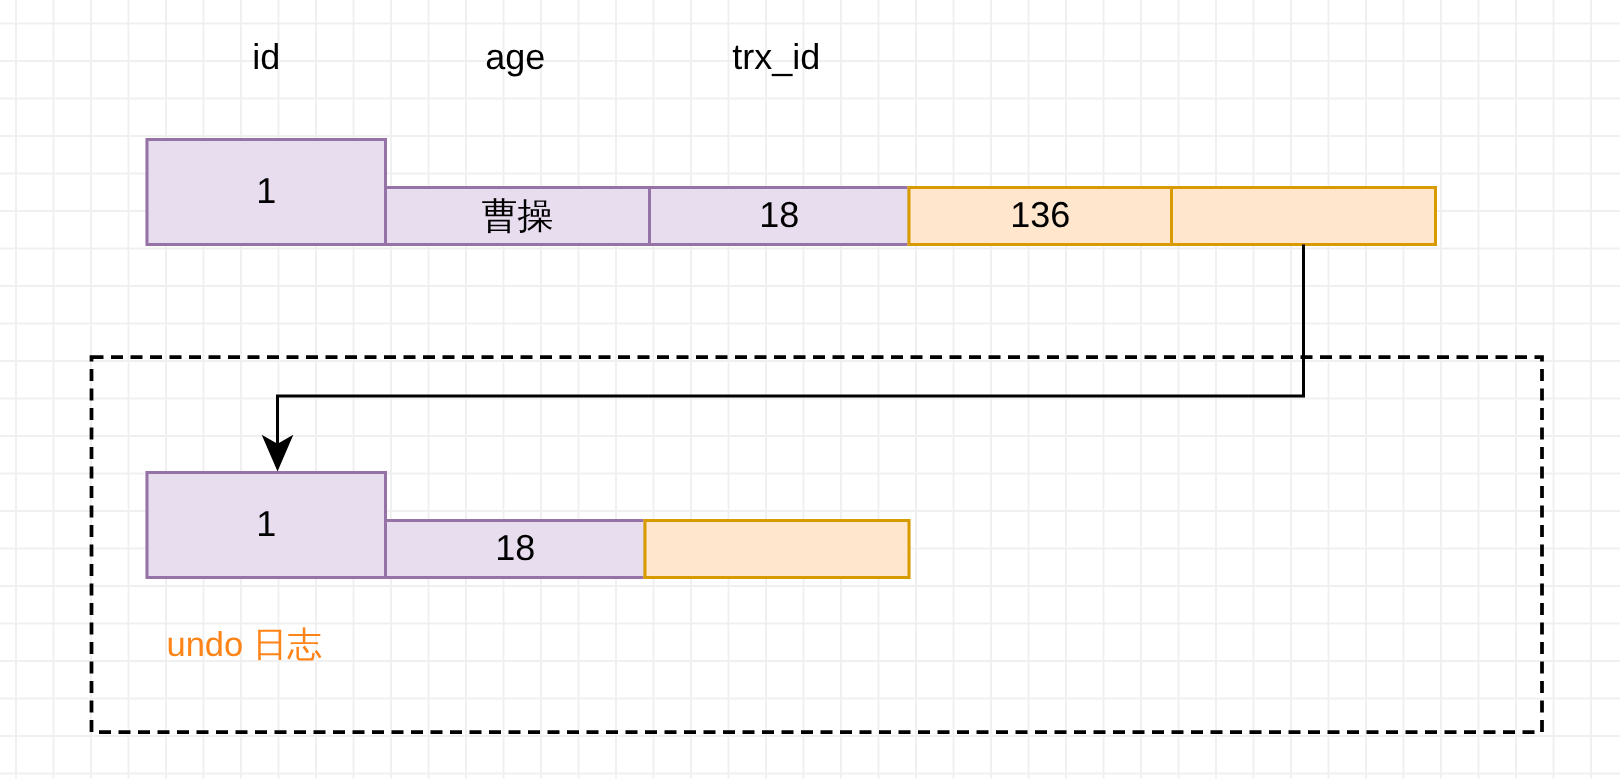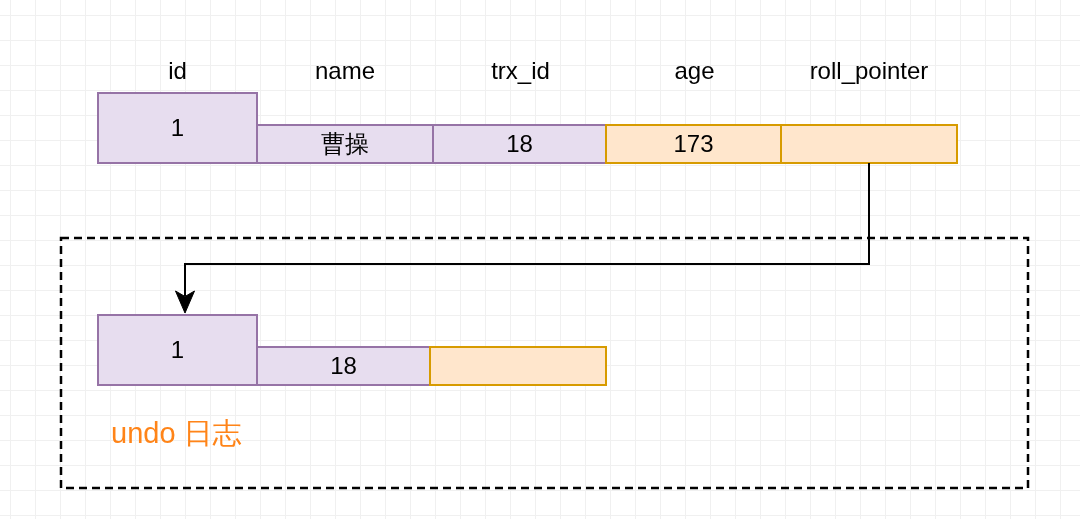--- a/index.html
+++ b/index.html
@@ -16,21 +16,21 @@
     background-image:
       linear-gradient(to right, var(--grid-color,#f0f0f0) 1px, transparent 1px),
       linear-gradient(to bottom, var(--grid-color,#f0f0f0) 1px, transparent 1px);
     background-size:25px 25px;
     background-position:10px 15px;
   }
 
   
   .col-headers{
     position:absolute;left:97px;top:22px;width:861px;height:34px;
-    display:flex;align-items:center;margin-top:32px;
+    display:flex;align-items:center;
   }
   .col-h{
     text-align:center;
     font-size:24px;color:#000;
     flex:none;
   }
 
   
   .row{
     position:absolute;left:97px;width:861px;height:72px;
@@ -60,44 +60,42 @@
 
   
   .overlay{
     position:absolute;left:0;top:0;width:1080px;height:519px;
     pointer-events:none;
     z-index:3;
   }
 
   .undo-label{
     position:absolute;left:111px;top:414px;
-    font-size:29px;
+    font-size:23px;
     color:var(--undo-label-color,#ff8418);
     z-index:4;
     white-space:nowrap;
   }
 </style>
 </head>
 <body>
 
 <div class="canvas">
 
   <div class="col-headers">
     <div class="col-h w0">id</div>
-    <div class="col-h w1" style="margin-left:-2px">name</div>
+    <div class="col-h w2" style="margin-left:-2px">age</div>
     <div class="col-h w3" style="margin-left:-2px">trx_id</div>
-    <div class="col-h w2" style="margin-left:-2px">age</div>
-    <div class="col-h w4" style="margin-left:-2px">roll_pointer</div>
   </div>
 
   <div class="row row-current">
     <div class="cell purple h0" style="width:161px">1</div>
     <div class="cell purple w1">曹操</div>
     <div class="cell purple w2">18</div>
-    <div class="cell orange w3">173</div>
+    <div class="cell orange w3">136</div>
     <div class="cell orange w4"></div>
   </div>
 
   <svg class="overlay" width="1080" height="519" viewBox="0 0 1080 519" xmlns="http://www.w3.org/2000/svg">
     <rect x="61" y="238" width="967" height="250" fill="none" stroke="#000000" stroke-width="2.5" stroke-dasharray="8 5"></rect>
     <polyline points="869,164 869,264 185,264 185,295" fill="none" stroke="#000000" stroke-width="2" stroke-linejoin="miter" stroke-linecap="square"></polyline>
     <path d="M185,313 L175.5,291 L185,296.5 L194.5,291 Z" fill="#000000" stroke="#000000" stroke-width="1"></path>
   </svg>
 
   <div class="row row-undo">

